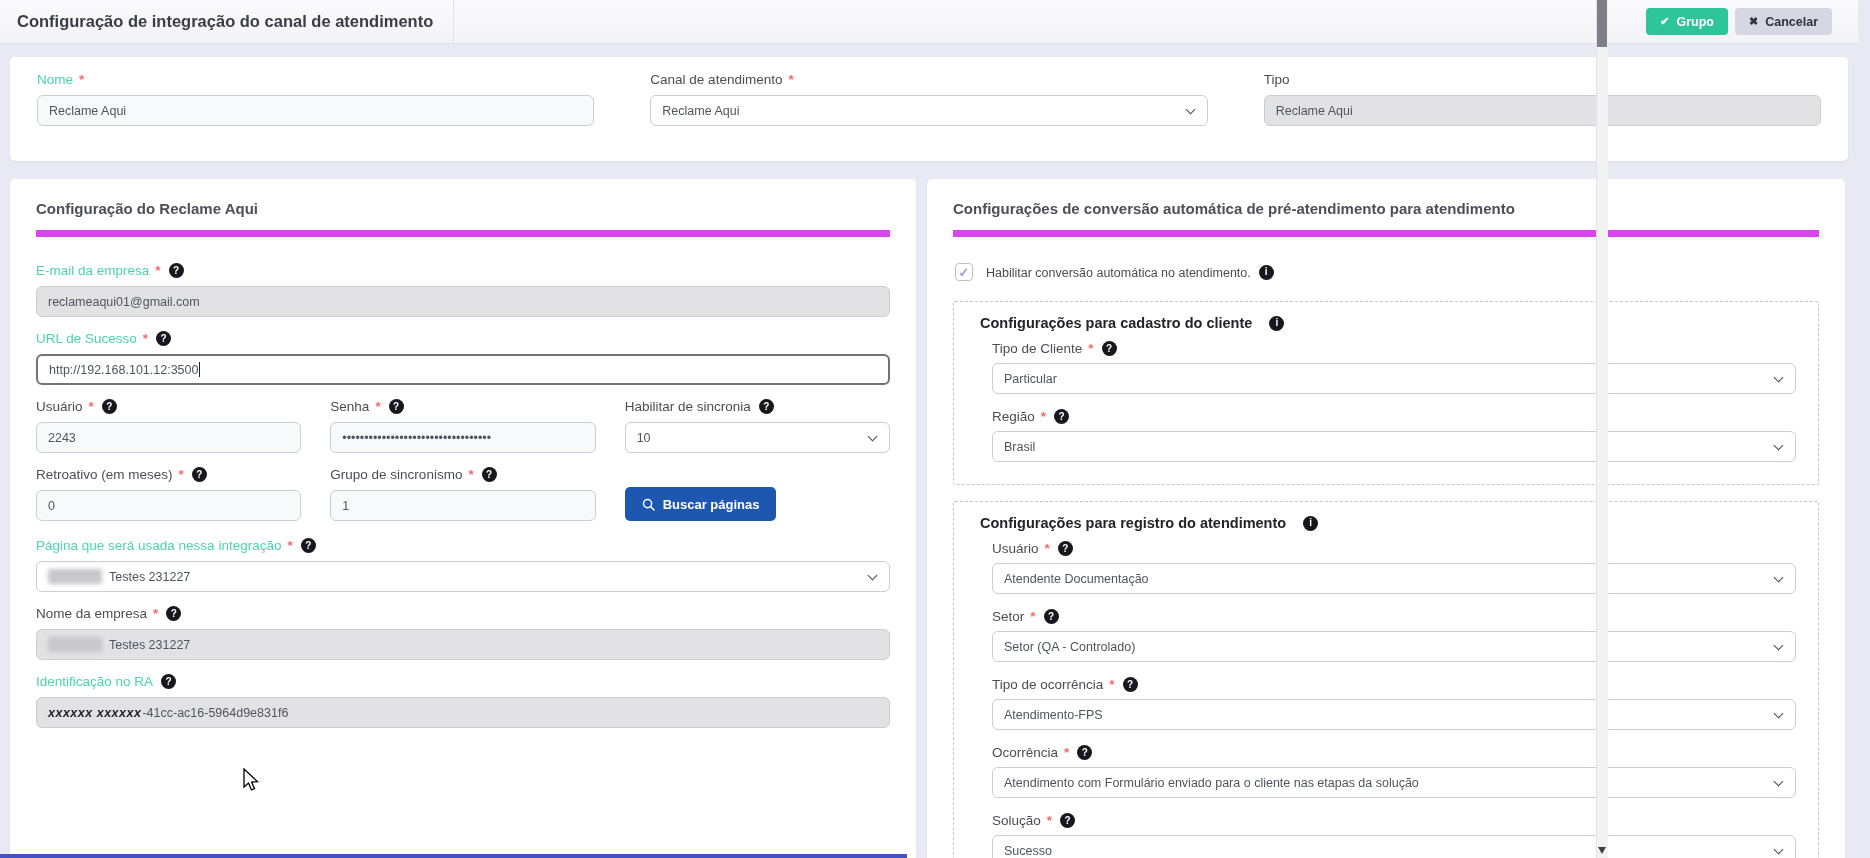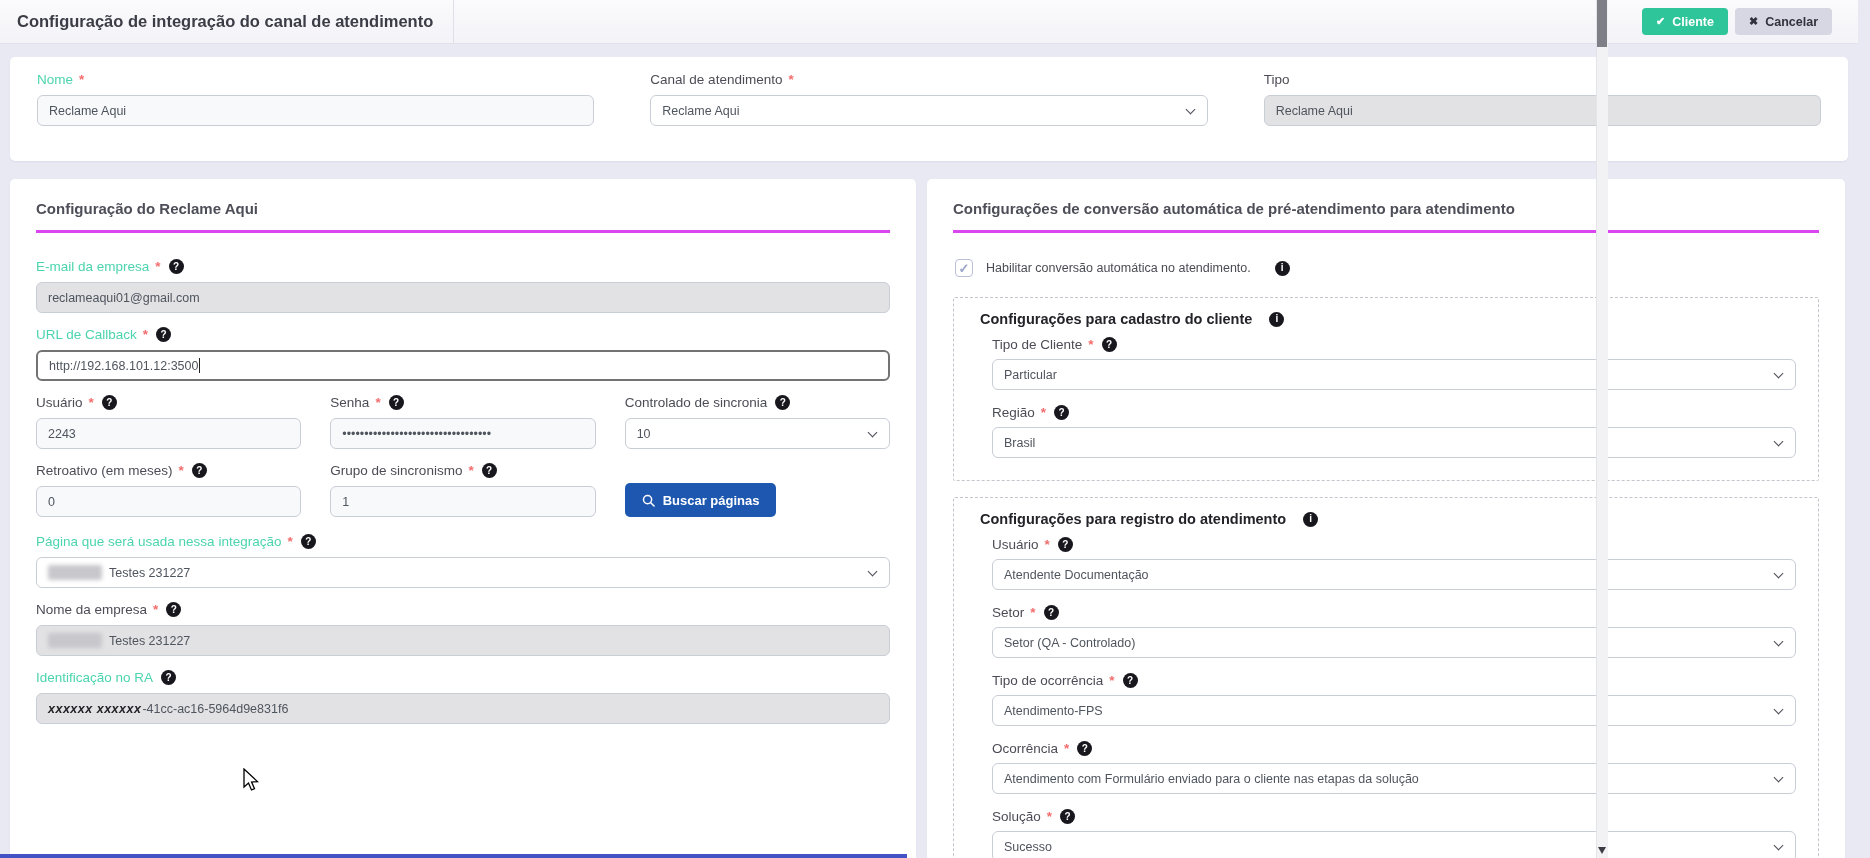--- a/index.html
+++ b/index.html
@@ -23,21 +23,21 @@
   
   .card { position:absolute; background:#ffffff; border-radius:5px;
     box-shadow:0 1px 2px rgba(40,40,90,0.06); }
   .top-card { left:10px; top:57px; width:1838px; height:104px; padding:15px 27px 0 27px; }
   .top-grid { display:grid; grid-template-columns:1fr 1fr 1fr; column-gap:56px; }
 
   .panel { position:absolute; top:179px; height:679px; background:#fff; border-radius:5px 5px 0 0;
     box-shadow:0 1px 2px rgba(40,40,90,0.06); }
   .panel-left  { left:10px;  width:906px; padding:0 26px; }
   .panel-right { left:927px; width:918px; padding:0 26px; }
-  .panel-header { padding:21px 0 13px 0; border-bottom:3px solid #d946ef;
+  .panel-header { padding:21px 0 13px 0; border-bottom:7px solid #d946ef;
     font-size:15px; font-weight:700; color:#4e4e58; }
   .panel-body { padding-top:26px; }
 
   
   .field { margin-bottom:14px; }
   .field-label { display:flex; align-items:center; gap:5px; font-size:13.5px;
     color:#4c4c56; margin-bottom:8px; }
   .label-teal { color:#4cd4ae; }
   .req { color:#f26d6d; font-weight:700; margin-left:1px; }
   .qicon { width:15px; height:15px; min-width:15px; border-radius:50%; background:#17171d;
@@ -62,21 +62,21 @@
     align-items:center; gap:8px; cursor:pointer; align-self:end; margin-bottom:0; }
   .redact-blur { display:inline-block; width:54px; height:15px; background:#c7c7cc;
     border-radius:2px; filter:blur(2px); margin-right:7px; }
   .redact-x { font-weight:700; font-style:italic; color:#222228; letter-spacing:0.5px; margin-right:1px; }
 
   
   .check-row { display:flex; align-items:center; gap:13px; margin:0 0 20px 2px; }
   .checkbox { width:18px; height:18px; border:1px solid #b9bfd4; border-radius:4px;
     background:#fff; display:flex; align-items:center; justify-content:center;
     color:#9aa5c9; font-size:13px; font-weight:700; cursor:pointer; }
-  .check-label { font-size:12.5px; color:#4b4b55; display:flex; align-items:center; gap:21px; }
+  .check-label { font-size:12.5px; color:#4b4b55; display:flex; align-items:flex-end; gap:5px; }
   .fieldset { border:1px dashed #c5c5cd; border-radius:2px; padding:13px 18px 18px 18px;
     margin-bottom:16px; }
   .fieldset-title { font-size:14.5px; font-weight:700; color:#232329; display:flex;
     align-items:center; gap:14px; padding-left:8px; margin-bottom:10px; }
   .fieldset-fields { padding-left:20px; padding-right:4px; }
   .fieldset-fields .field { margin-bottom:15px; }
   .fieldset-fields .field:last-child { margin-bottom:4px; }
   .fieldset-fields .field-label { margin-bottom:7px; }
 
   
@@ -93,21 +93,21 @@
 <body>
 
 <div class="app">
 
   <div class="topbar">
     <div class="topbar-title">Configuração de integração do canal de atendimento</div>
     <div class="topbar-divider"></div>
     <div class="topbar-actions">
       <button class="btn btn-save">
         <span class="bicon">✔</span>
-        <span>Cliente</span>
+        <span>Grupo</span>
       </button>
       <button class="btn btn-cancel">
         <span class="bicon">✖</span>
         <span>Cancelar</span>
       </button>
     </div>
   </div>
 
   <div class="card top-card">
     <div class="top-grid">
@@ -145,21 +145,21 @@
         <div class="field-label label-teal">
           <span>E-mail da empresa</span>
           <span class="req">*</span>
           <span class="qicon">?</span>
         </div>
         <input class="input disabled" readonly="" value="reclameaqui01@gmail.com" style="">
       </div>
 
       <div class="field">
         <div class="field-label label-teal">
-          <span>URL de Callback</span>
+          <span>URL de Sucesso</span>
           <span class="req">*</span>
           <span class="qicon">?</span>
         </div>
         <div class="input focused">
           <span>http://192.168.101.12:3500</span>
           <span class="caret"></span>
         </div>
       </div>
 
       <div class="row3">
@@ -174,21 +174,21 @@
         <div class="field">
           <div class="field-label">
             <span>Senha</span>
             <span class="req">*</span>
             <span class="qicon">?</span>
           </div>
           <input class="input" readonly="" value="••••••••••••••••••••••••••••••••••" style="">
         </div>
         <div class="field">
           <div class="field-label">
-            <span>Controlado de sincronia</span>
+            <span>Habilitar de sincronia</span>
             <span class="qicon">?</span>
           </div>
           <div class="select">
             <span>10</span>
             <span class="chev"></span>
           </div>
         </div>
       </div>
 
       <div class="row3" style="margin-bottom:17px;">

